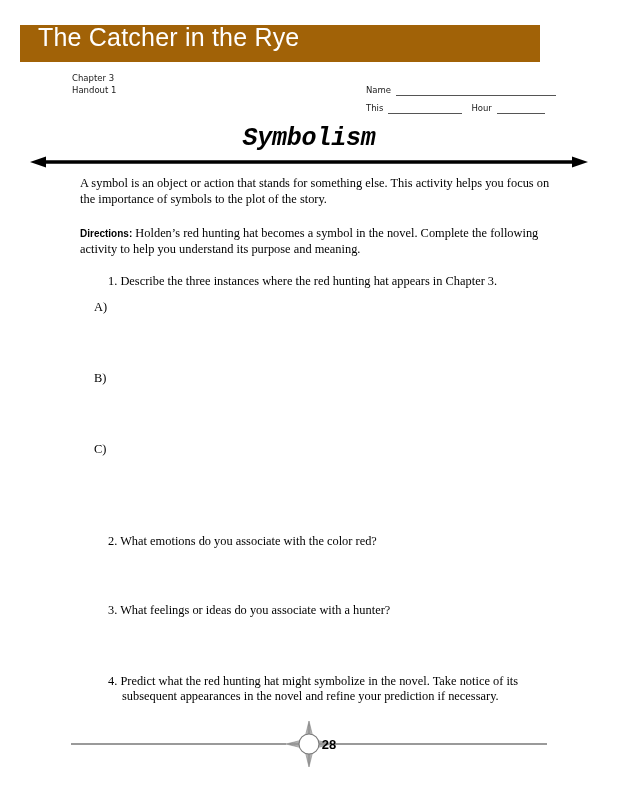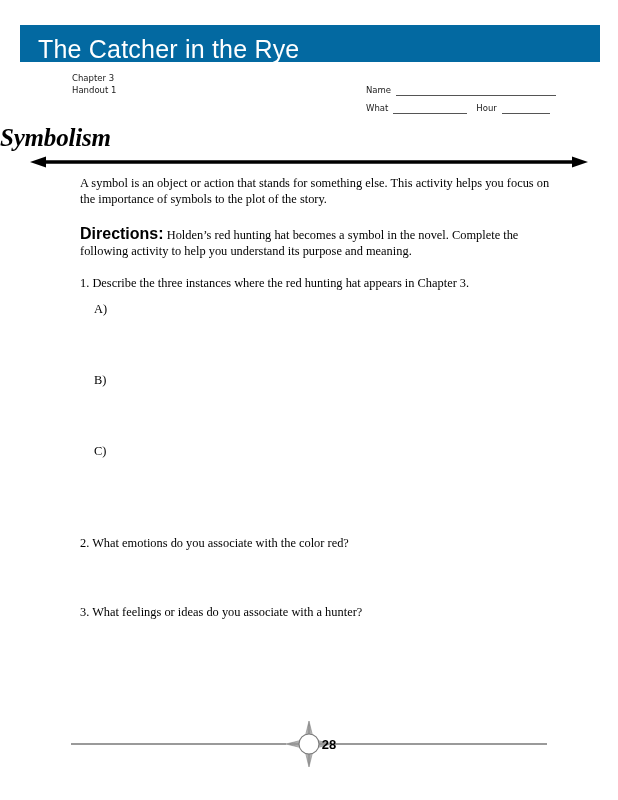--- a/index.html
+++ b/index.html
@@ -22,25 +22,25 @@
     width: 618px;
     height: 800px;
     background: #ffffff;
   }
 
   
   .header-bar {
     position: absolute;
     left: 20px;
     top: 25px;
-    width: 580px;
+    width: 520px;
     height: 37px;
-    background: #0369a1;
+    background: #a16207;
     display: flex;
-    align-items: flex-end;
+    align-items: flex-start;
   }
   .header-title {
     color: #ffffff;
     font-family: "Liberation Sans", sans-serif;
     font-size: 25px;
     font-weight: 400;
     letter-spacing: 0.2px;
     padding-left: 18px;
     line-height: 1;
     white-space: nowrap;
@@ -85,21 +85,22 @@
   .rule-date { width: 74px; flex: 0 0 74px; }
   .rule-hour { width: 48px; flex: 0 0 48px; }
   .field-label-hour { padding-left: 9px; }
 
   
   .sheet-title {
     position: absolute;
     left: 0;
     top: 124px;
     width: 618px;
-    font-family: Liberation Serif, serif;
+    text-align: center;
+    font-family: Liberation Mono, monospace;
     font-style: italic;
     font-weight: bold;
     font-size: 25px;
     letter-spacing: -0.2px;
   }
 
   
   .divider {
     position: absolute;
     left: 30px;
@@ -122,29 +123,30 @@
   .intro {
     margin: 0;
     text-align: left;
   }
   .directions {
     margin: 19px 0 0 0;
   }
   .directions-label {
     font-family: "Liberation Sans", sans-serif;
     font-weight: bold;
-    font-size: 16px;
+    font-size: 10px;
     margin-top: 40px;
   }
   .question {
     margin: 17px 0 0 0;
   }
   .q-indent {
     padding-left: 14px;
     text-indent: -14px;
+    margin-left: 28px;
   }
   .subitems {
     margin: 0;
     padding: 0;
     list-style: none;
   }
   .subitem {
     padding-left: 14px;
     height: 71px;
     line-height: 17px;
@@ -234,21 +236,21 @@
     <div>Chapter 3</div>
     <div>Handout 1</div>
   </div>
 
   <div class="fields">
     <div class="field-row">
       <span class="field-label">Name</span>
       <span class="rule rule-name"></span>
     </div>
     <div class="field-row">
-      <span class="field-label">What</span>
+      <span class="field-label">This</span>
       <span class="rule rule-date"></span>
       <span class="field-label field-label-hour">Hour</span>
       <span class="rule rule-hour"></span>
     </div>
   </div>
 
   <div class="sheet-title">Symbolism</div>
 
   <div class="divider">
     <svg width="558" height="20" viewBox="0 0 558 20" xmlns="http://www.w3.org/2000/svg">
@@ -286,20 +288,25 @@
     <div class="question q2 q-indent">
       <span>2.</span>
       <span>What emotions do you associate with the color red?</span>
     </div>
 
     <div class="question q3 q-indent">
       <span>3.</span>
       <span>What feelings or ideas do you associate with a hunter?</span>
     </div>
 
+    <div class="question q4 q-indent">
+      <span>4.</span>
+      <span>Predict what the red hunting hat might symbolize in the novel. Take notice of its</span>
+      <span class="q4-line2">subsequent appearances in the novel and refine your prediction if necessary.</span>
+    </div>
 
   </div>
 
   <div class="footer">
     <div class="footer-rule-wrap">
       <div class="footer-rule footer-rule-left"></div>
       <div class="page-badge">
         <svg width="46" height="46" viewBox="0 0 46 46" xmlns="http://www.w3.org/2000/svg">
           <defs>
             <linearGradient id="starGradV" x1="0" y1="0" x2="0" y2="1">

